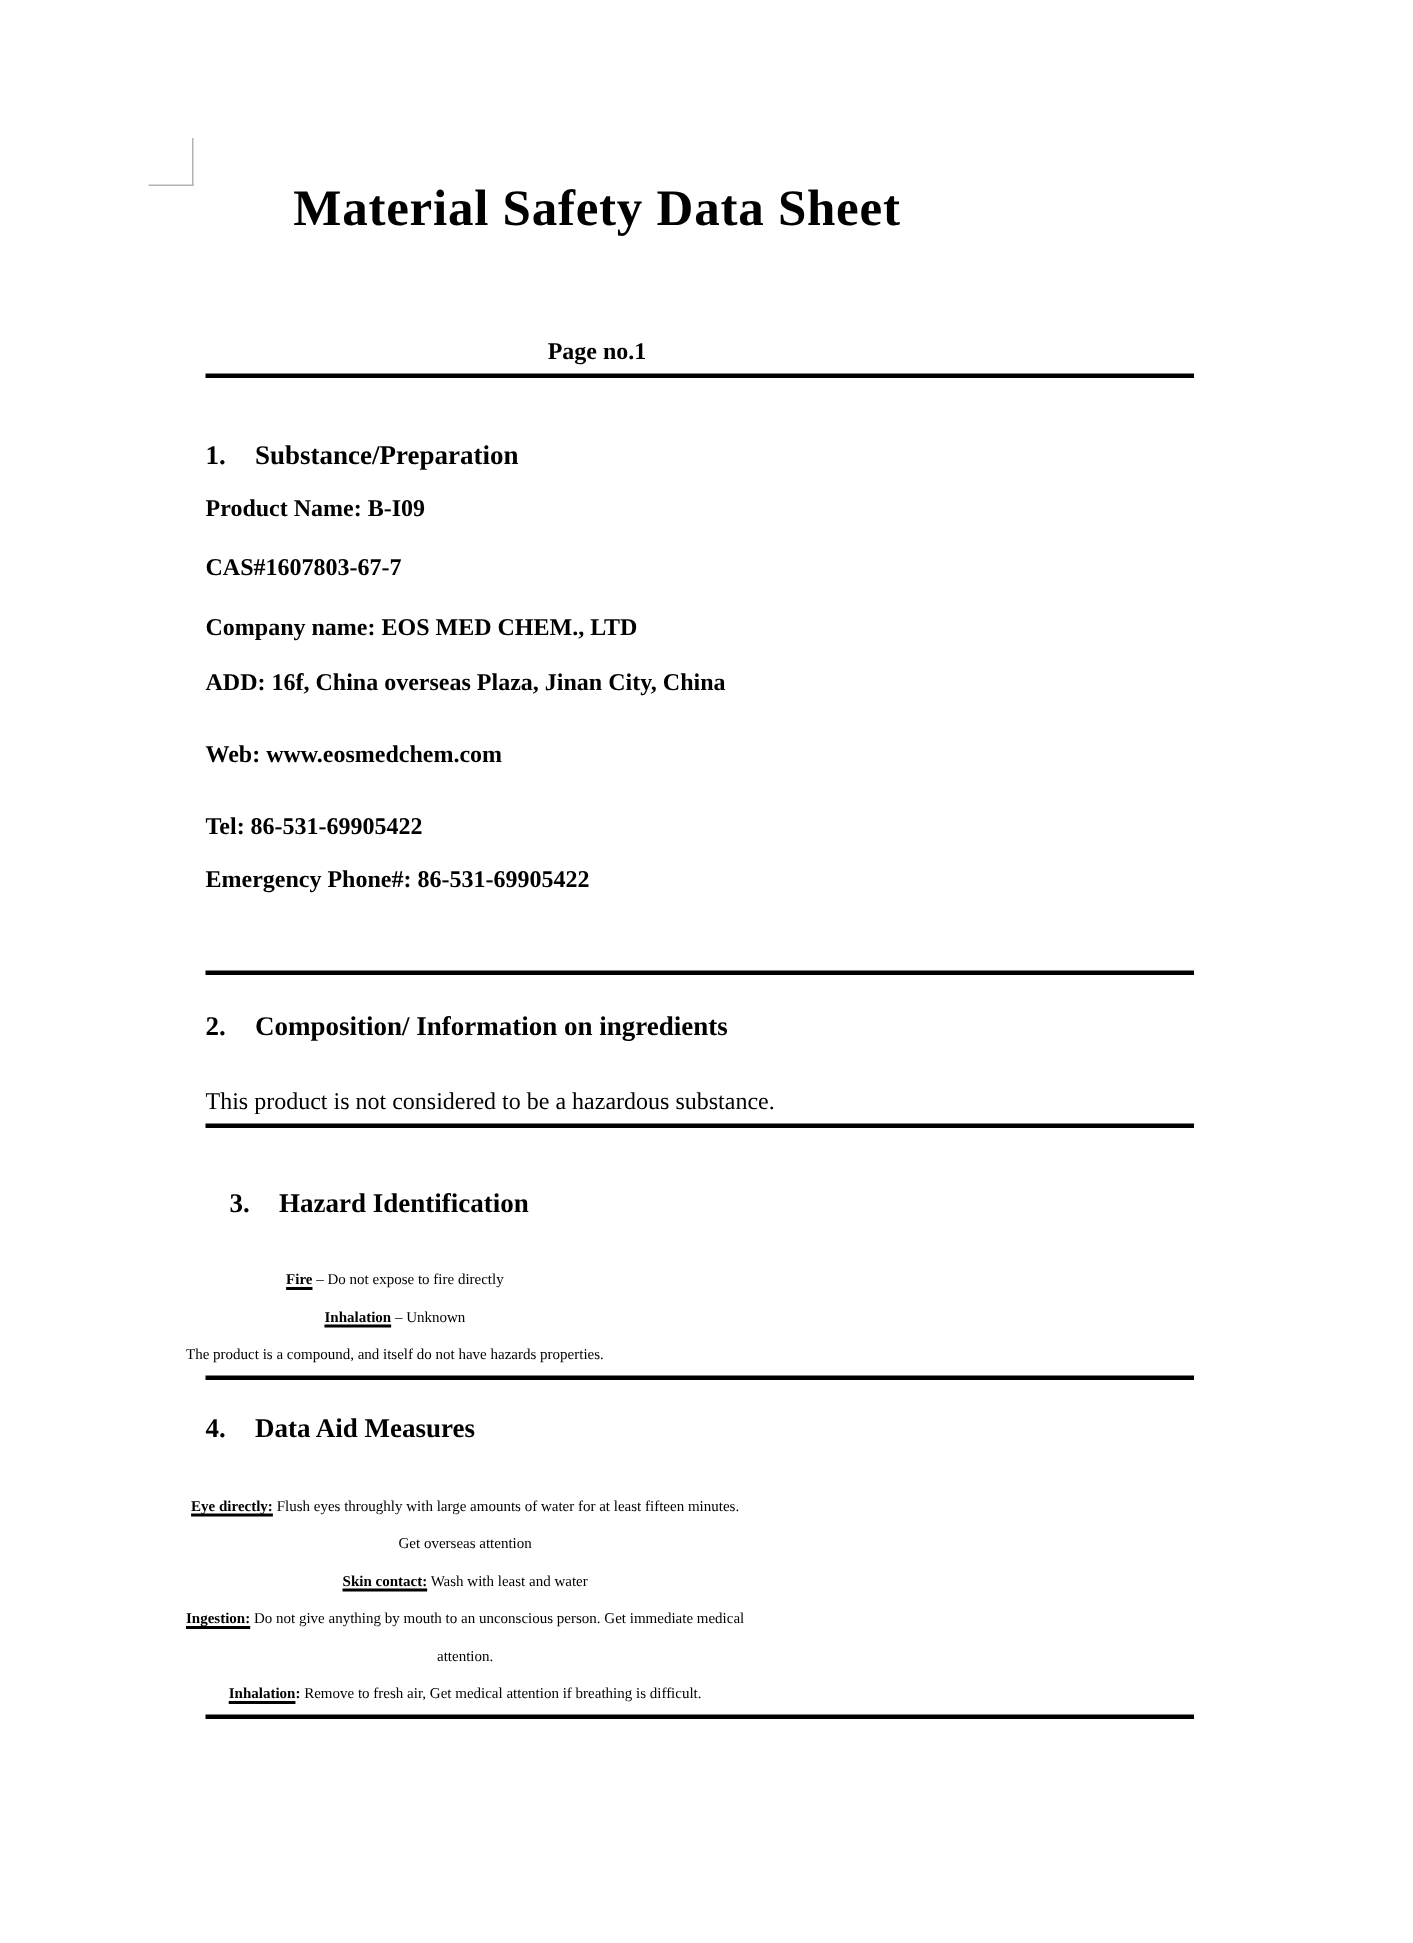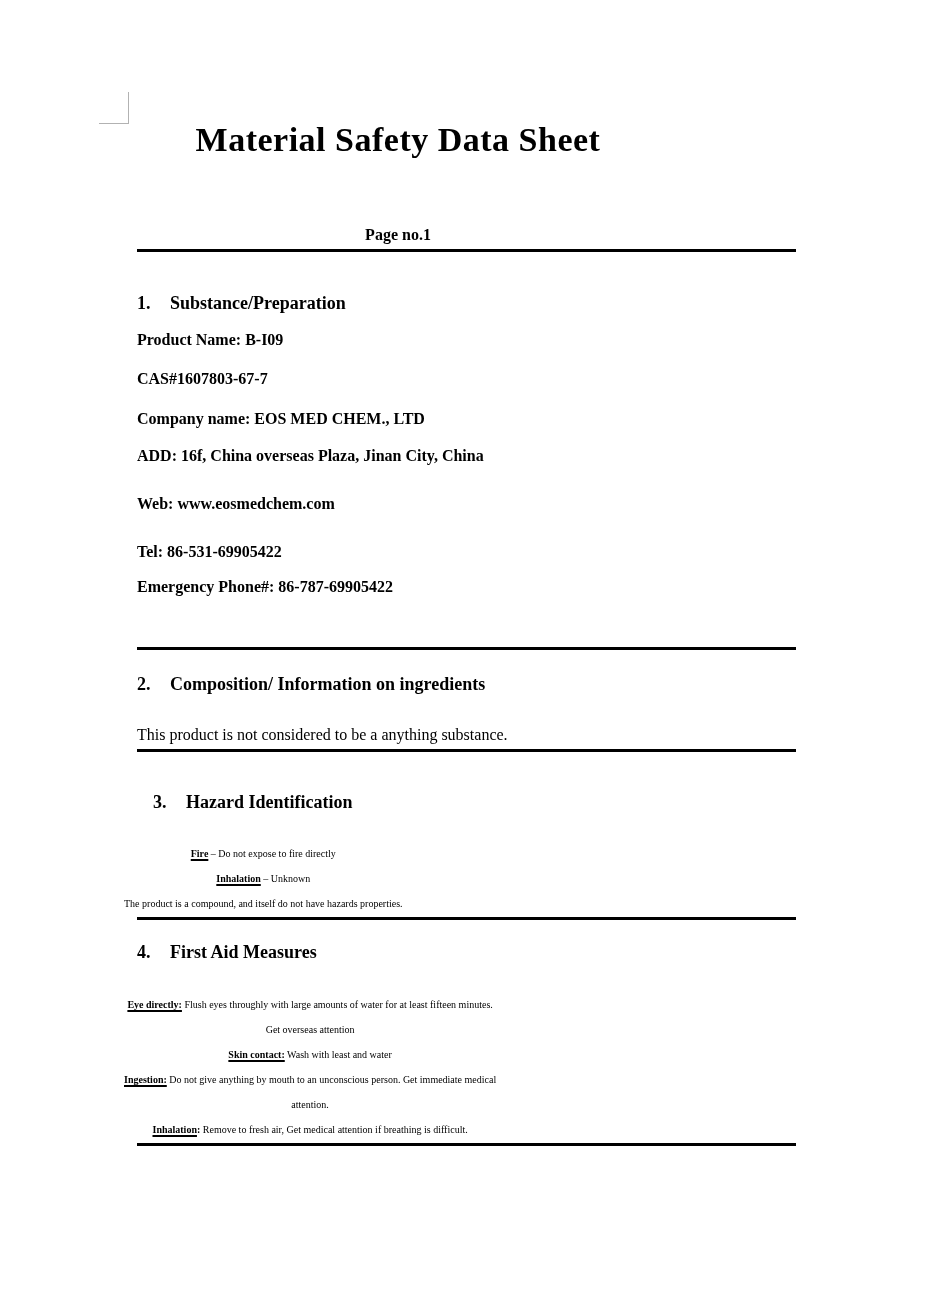--- a/index.html
+++ b/index.html
@@ -92,45 +92,45 @@
 
   <div class="abs sec-heading" style="top:293px;">
     <span class="sec-num">1.</span><span>Substance/Preparation</span>
   </div>
   <div class="abs bold-line" style="top:331px;">Product Name: B-I09</div>
   <div class="abs bold-line" style="top:370px;">CAS#1607803-67-7</div>
   <div class="abs bold-line" style="top:410px;">Company name: EOS MED CHEM., LTD</div>
   <div class="abs bold-line" style="top:447px;">ADD: 16f, China overseas Plaza, Jinan City, China</div>
   <div class="abs bold-line" style="top:495px;">Web: www.eosmedchem.com</div>
   <div class="abs bold-line" style="top:543px;">Tel: 86-531-69905422</div>
-  <div class="abs bold-line" style="top:578px;">Emergency Phone#: 86-787-69905422</div>
+  <div class="abs bold-line" style="top:578px;">Emergency Phone#: 86-531-69905422</div>
   <div class="abs rule" style="top:647px;"></div>
 
   <div class="abs sec-heading" style="top:674px;">
     <span class="sec-num">2.</span><span>Composition/ Information on ingredients</span>
   </div>
-  <div class="abs body-line" style="top:726px;">This product is not considered to be a anything substance.</div>
+  <div class="abs body-line" style="top:726px;">This product is not considered to be a hazardous substance.</div>
   <div class="abs rule" style="top:749px;"></div>
 
   <div class="abs sec-heading" style="top:792px;margin-left:16px;">
     <span class="sec-num">3.</span><span>Hazard Identification</span>
   </div>
   <div class="abs para" style="top:841px;">
     <div class="line">
       <span class="term">Fire</span> <span>–</span> <span>Do not expose to fire directly</span>
     </div>
     <div class="line">
       <span class="term">Inhalation</span> <span>–</span> <span>Unknown</span>
     </div>
     <div class="line">The product is a compound, and itself do not have hazards properties.</div>
   </div>
   <div class="abs rule" style="top:917px;"></div>
 
   <div class="abs sec-heading" style="top:942px;">
-    <span class="sec-num">4.</span><span>First Aid Measures</span>
+    <span class="sec-num">4.</span><span>Data Aid Measures</span>
   </div>
   <div class="abs para" style="top:992px;">
     <div>
       <div class="line"><span class="term">Eye directly:</span><span class="colon"></span> <span>Flush eyes throughly with large amounts of water for at least fifteen minutes.</span></div>
       <div class="line">Get overseas attention</div>
     </div>
     <div>
       <div class="line"><span class="term">Skin contact:</span><span class="colon"></span> <span>Wash with least and water</span></div>
       <div class="line"></div>
     </div>

